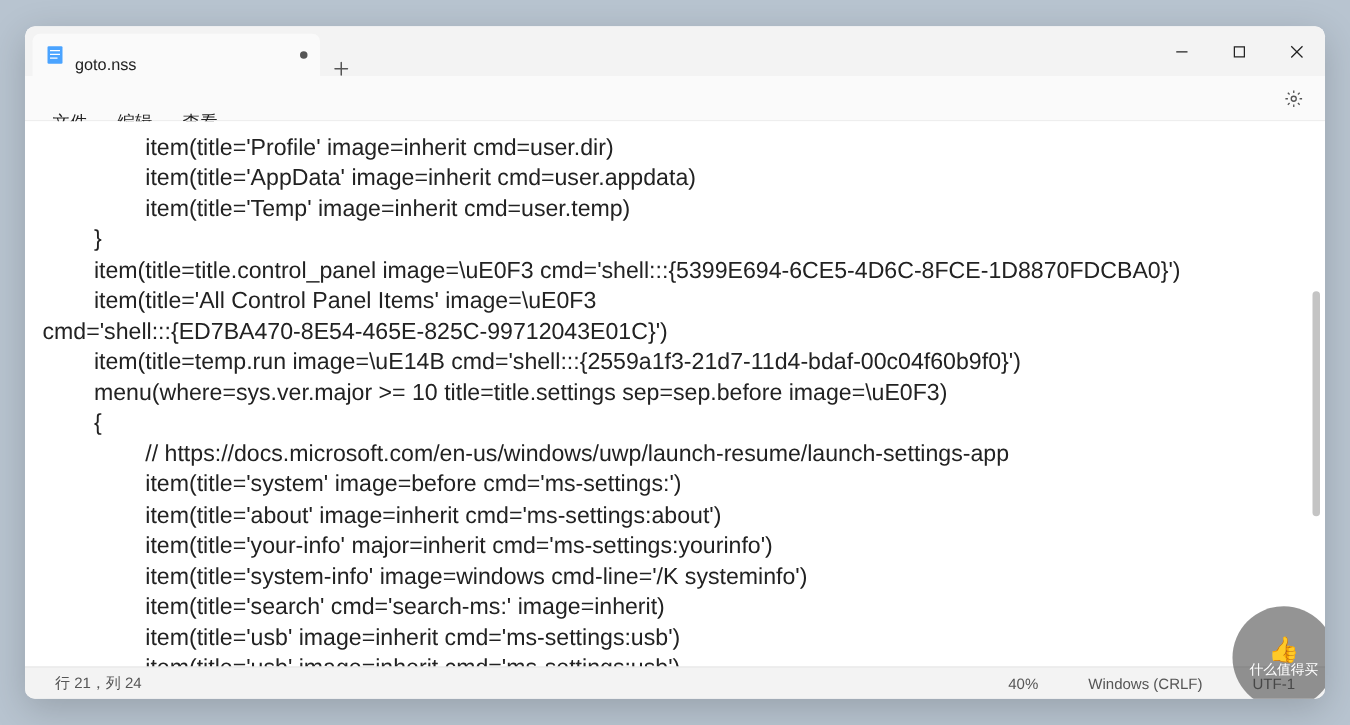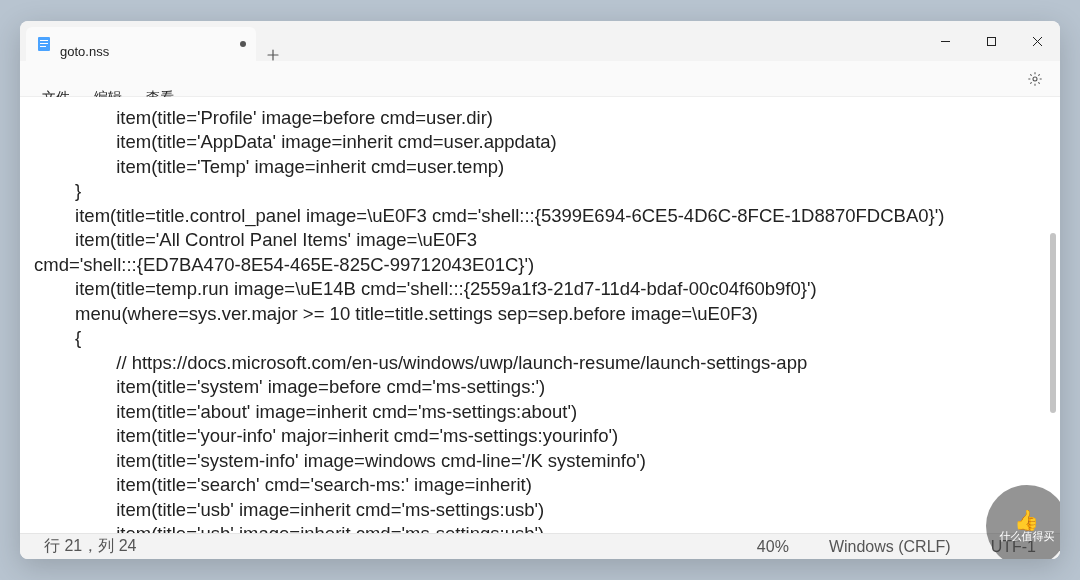--- a/index.html
+++ b/index.html
@@ -89,21 +89,21 @@
     position:absolute; left:2px; right:2px; top:130px; height:180px;
     background:#c4c4c4; border-radius:5px;
   }
   
   .statusbar {
     height: 26px;
     background:#f3f3f3;
     border-top:1px solid #e5e5e5;
     display:flex;
     align-items:center;
-    font-size: 16px;
+    font-size: 12px;
     color:#555;
     padding: 0 14px;
     gap: 20px;
   }
   .statusbar .sp { flex:1; }
   .statusbar .cell { padding: 0 10px; }
   
   .watermark {
     position:absolute;
     right:-8px; bottom:-8px;
@@ -174,21 +174,21 @@
     <div class="gear">
       <svg width="16" height="16" viewBox="0 0 24 24" fill="none" stroke="#555" stroke-width="1.6">
         <circle cx="12" cy="12" r="3"></circle>
         <path d="M12 2v3M12 19v3M4.9 4.9l2.1 2.1M17 17l2.1 2.1M2 12h3M19 12h3M4.9 19.1L7 17M17 7l2.1-2.1"></path>
       </svg>
     </div>
   </div>
 
   <div class="editor-wrap">
     <div class="editor" style="top:-16px;">
-<span>                item(title='Profile' image=before cmd=user.dir)</span>
+<span>                item(title='Profile' image=inherit cmd=user.dir)</span>
 <span>                item(title='AppData' image=inherit cmd=user.appdata)</span>
 <span>                item(title='Temp' image=inherit cmd=user.temp)</span>
 <span>        }</span>
 <span>        item(title=title.control_panel image=\uE0F3 cmd='shell:::{5399E694-6CE5-4D6C-8FCE-1D8870FDCBA0}')</span>
 <span>        item(title='All Control Panel Items' image=\uE0F3</span>
 <span>cmd='shell:::{ED7BA470-8E54-465E-825C-99712043E01C}')</span>
 <span>        item(title=temp.run image=\uE14B cmd='shell:::{2559a1f3-21d7-11d4-bdaf-00c04f60b9f0}')</span>
 <span>        menu(where=sys.ver.major &gt;= 10 title=title.settings sep=sep.before image=\uE0F3)</span>
 <span>        {</span>
 <span>                // https://docs.microsoft.com/en-us/windows/uwp/launch-resume/launch-settings-app</span>

